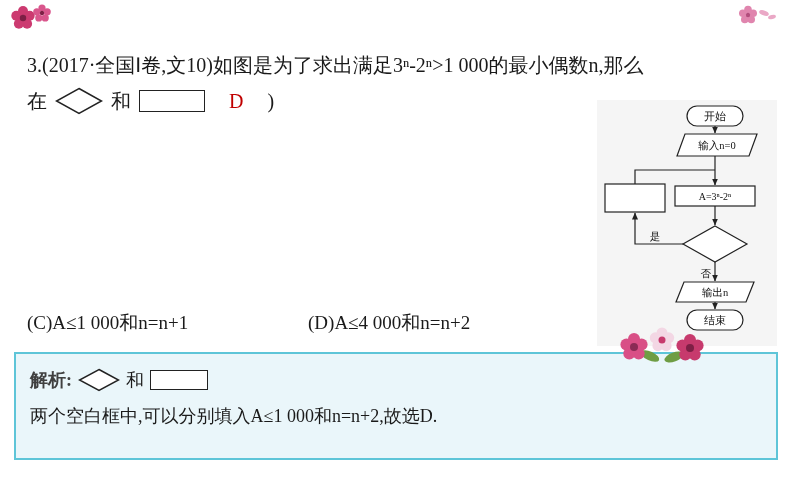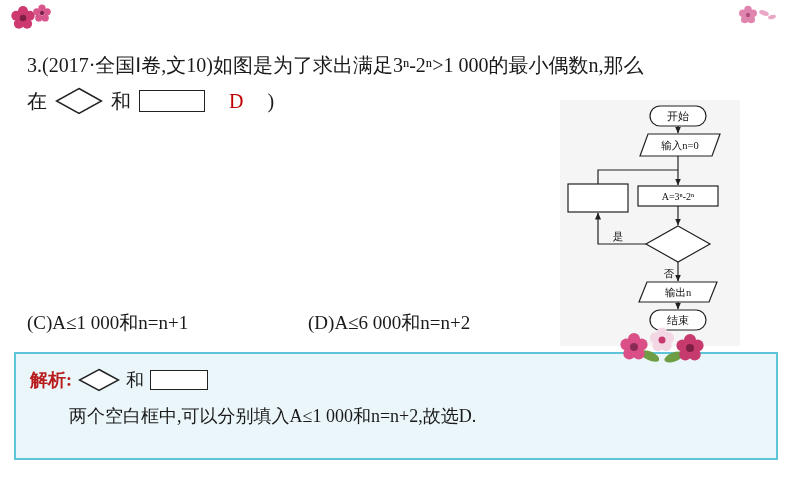--- a/index.html
+++ b/index.html
@@ -25,32 +25,32 @@
   }
   .shape-rect.small { width:58px; height:20px; }
   .shape-diamond { display:inline-block; line-height:0; }
 
   .opt { position:absolute; font-size:19px; white-space:nowrap; }
   .opt.a { left:27px;  top:274px; }
   .opt.b { left:308px; top:274px; }
   .opt.c { left:27px;  top:310px; }
   .opt.d { left:308px; top:310px; }
 
-  .flowchart { position:absolute; left:560px; top:100px; width:180px; height:246px; }
+  .flowchart { position:absolute; left:597px; top:100px; width:180px; height:246px; }
   .flowchart svg { display:block; }
   .flowchart text { font-family:"Liberation Serif", serif; fill:#111; }
 
   .solution {
     position:absolute; left:14px; top:352px; width:764px; height:108px;
     background:#eaf6fa; border:2px solid #5ec5d8; box-sizing:border-box;
     padding:14px 14px 0 14px; font-size:18px; z-index:1;
   }
   .sol-line1 { display:flex; align-items:center; gap:6px; white-space:nowrap; }
-  .sol-label { color:#b91c1c; font-weight:bold; }
-  .sol-line2 { margin-top:12px; white-space:nowrap;margin-left:39px; }
+  .sol-label { color:#404040; font-weight:bold; }
+  .sol-line2 { margin-top:12px; white-space:nowrap; }
 </style>
 </head>
 <body>
 
 <div class="slide">
 
   <svg class="deco tl" width="48" height="30" viewBox="0 0 48 30">
     <g>
       <circle cx="16" cy="9" r="5" fill="#cc3a70"></circle>
       <circle cx="22.7" cy="13.8" r="5" fill="#cc3a70"></circle>
@@ -91,21 +91,21 @@
         <polygon points="24,1.5 46.5,14 24,26.5 1.5,14" fill="#fff" stroke="#222" stroke-width="1.5"></polygon>
       </svg>
     </span>
     <span>和</span>
     <span class="shape-rect"></span>
     <span class="answer-letter">D</span>
     <span>)</span>
   </div>
 
   <div class="opt c">(C)A≤1 000和n=n+1</div>
-  <div class="opt d">(D)A≤6 000和n=n+2</div>
+  <div class="opt d">(D)A≤4 000和n=n+2</div>
 
   <div class="flowchart">
     <svg width="180" height="246" viewBox="0 0 180 246">
       <defs>
         <marker id="arr" markerWidth="8" markerHeight="8" refX="6.5" refY="3" orient="auto" markerUnits="userSpaceOnUse">
           <path d="M0,0 L7,3 L0,6 Z" fill="#222"></path>
         </marker>
       </defs>
 
       <rect x="0" y="0" width="180" height="246" fill="#f5f5f5"></rect>

